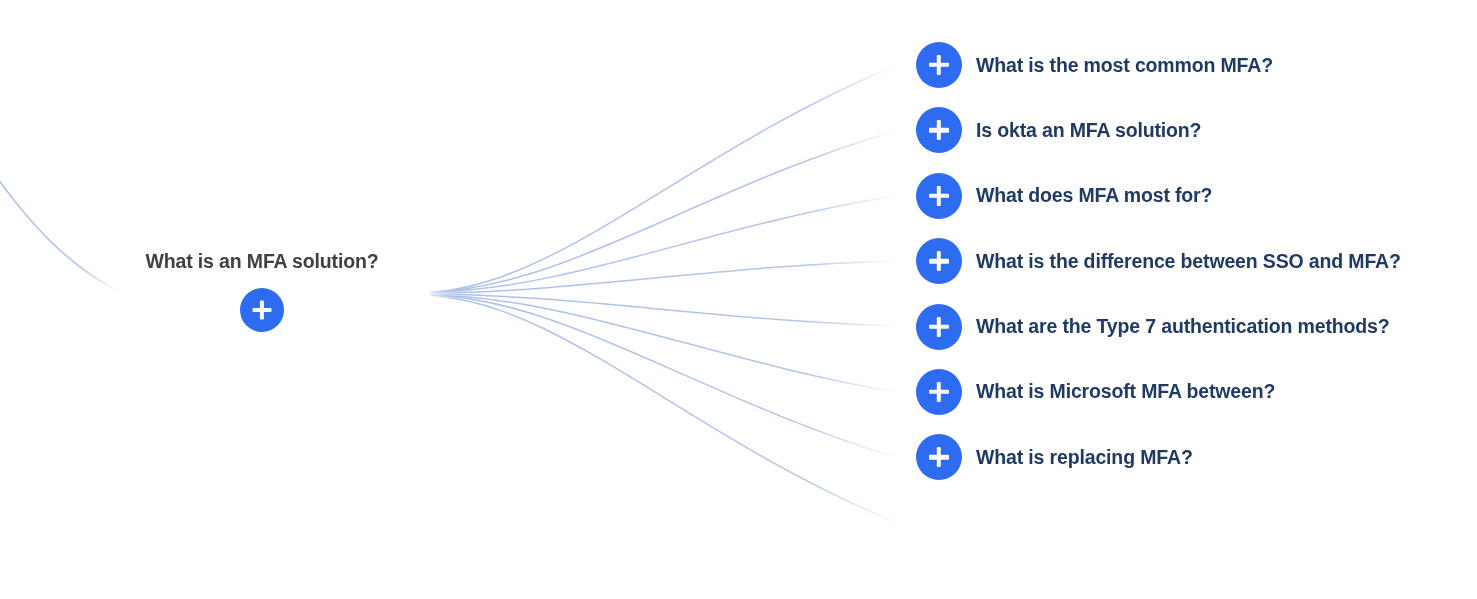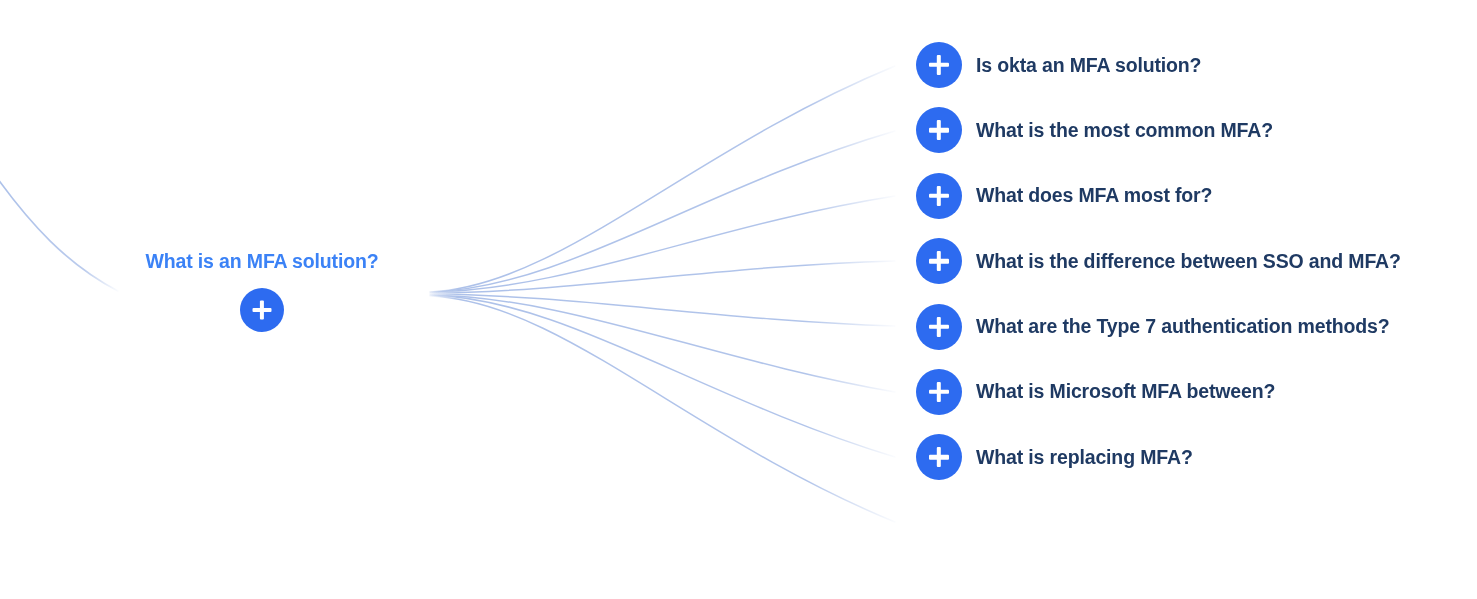--- a/index.html
+++ b/index.html
@@ -33,21 +33,21 @@
     position: absolute;
     left: 62px;
     top: 248px;
     width: 400px;
     text-align: center;
   }
   #root-label {
     font-size: 19.5px;
     font-weight: 700;
     letter-spacing: -0.15px;
-    color: #3b82f6;
+    color: #404040;
     line-height: 26px;
     white-space: nowrap;
   }
   #root-plus-wrap {
     margin-top: 14px;
     display: flex;
     justify-content: center;
   }
 
   
@@ -143,29 +143,29 @@
   </div>
 
   <div id="leaf-list">
 
 
     <div class="leaf-row">
       <div class="plus-btn leaf" role="button" aria-label="Expand">
         <span class="bar-h"></span>
         <span class="bar-v"></span>
       </div>
+      <div class="leaf-label">What is the most common MFA?</div>
+    </div>
+
+    <div class="leaf-row">
+      <div class="plus-btn leaf" role="button" aria-label="Expand">
+        <span class="bar-h"></span>
+        <span class="bar-v"></span>
+      </div>
       <div class="leaf-label">Is okta an MFA solution?</div>
-    </div>
-
-    <div class="leaf-row">
-      <div class="plus-btn leaf" role="button" aria-label="Expand">
-        <span class="bar-h"></span>
-        <span class="bar-v"></span>
-      </div>
-      <div class="leaf-label">What is the most common MFA?</div>
     </div>
 
     <div class="leaf-row">
       <div class="plus-btn leaf" role="button" aria-label="Expand">
         <span class="bar-h"></span>
         <span class="bar-v"></span>
       </div>
       <div class="leaf-label">What does MFA most for?</div>
     </div>
 

